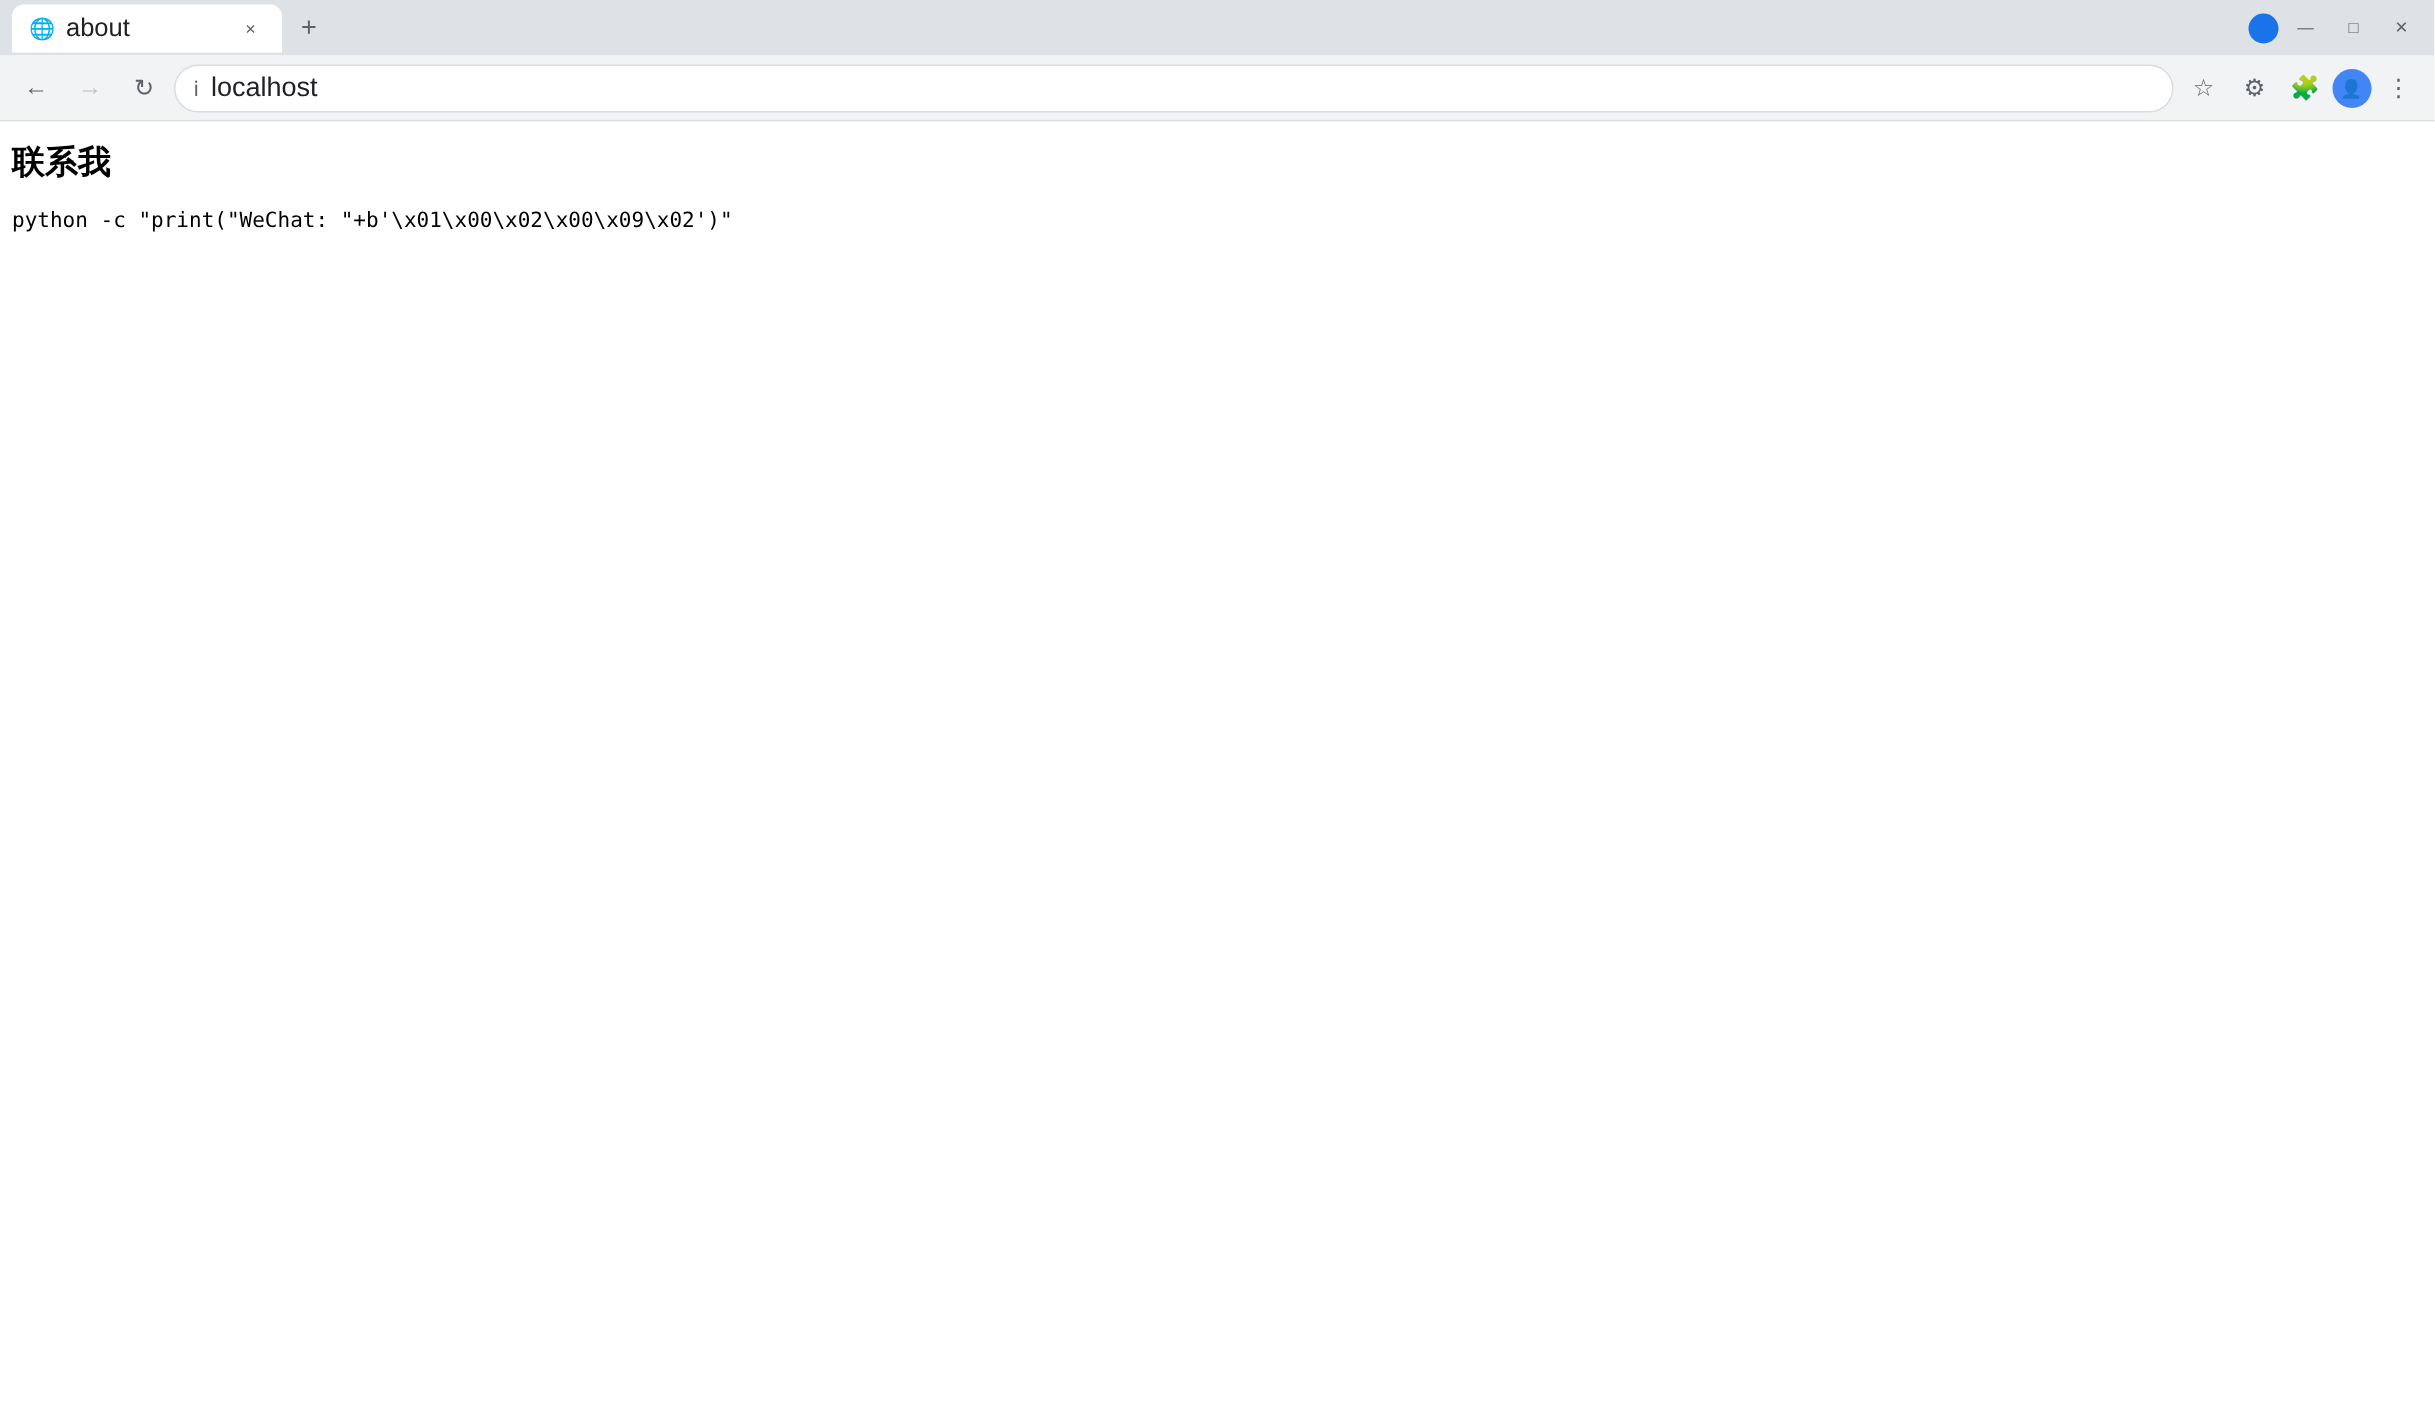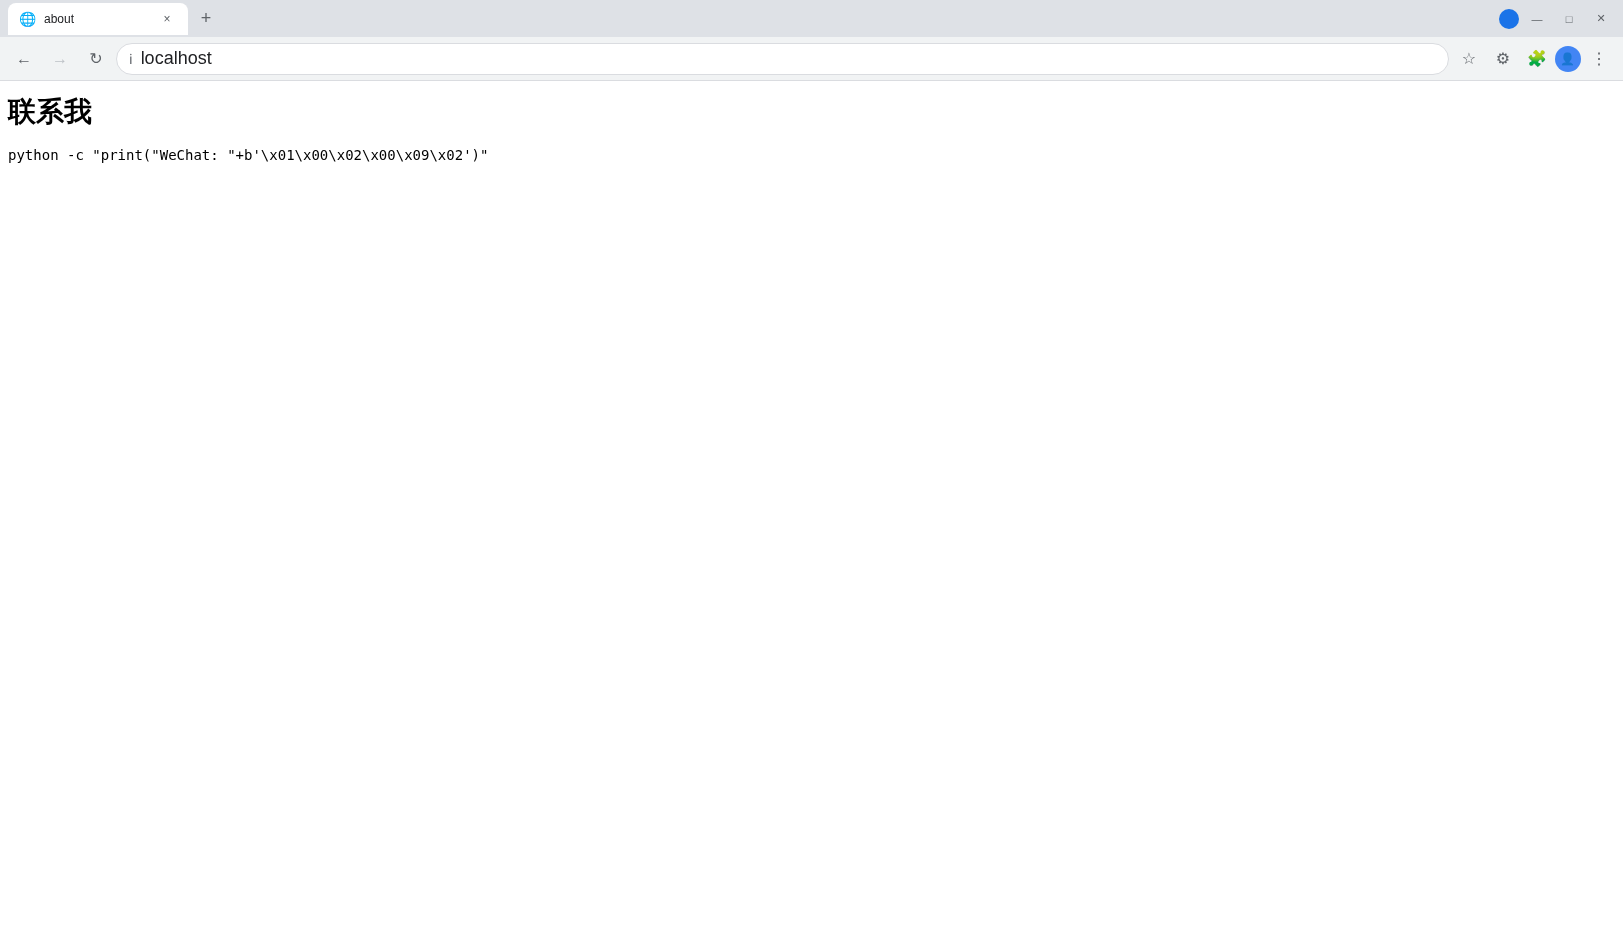--- a/index.html
+++ b/index.html
@@ -56,21 +56,21 @@
       width: 16px;
       height: 16px;
       display: flex;
       align-items: center;
       justify-content: center;
       color: #5f6368;
       font-size: 14px;
     }
 
     .tab-title {
-      font-size: 12px;
+      font-size: 17px;
       color: #202124;
       flex: 1;
     }
 
     .tab-close {
       width: 18px;
       height: 18px;
       border-radius: 50%;
       display: flex;
       align-items: center;
@@ -214,21 +214,21 @@
 
     
     .page-content {
       flex: 1;
       background: #fff;
       padding: 12px 8px 8px 8px;
       overflow-y: auto;
     }
 
     .page-heading {
-      font-size: 28px;
+      font-size: 22px;
       font-weight: bold;
       margin-bottom: 16px;
       color: #000;
     }
 
     .page-code {
       font-size: 14px;
       color: #000;
       font-family: monospace;
     }

